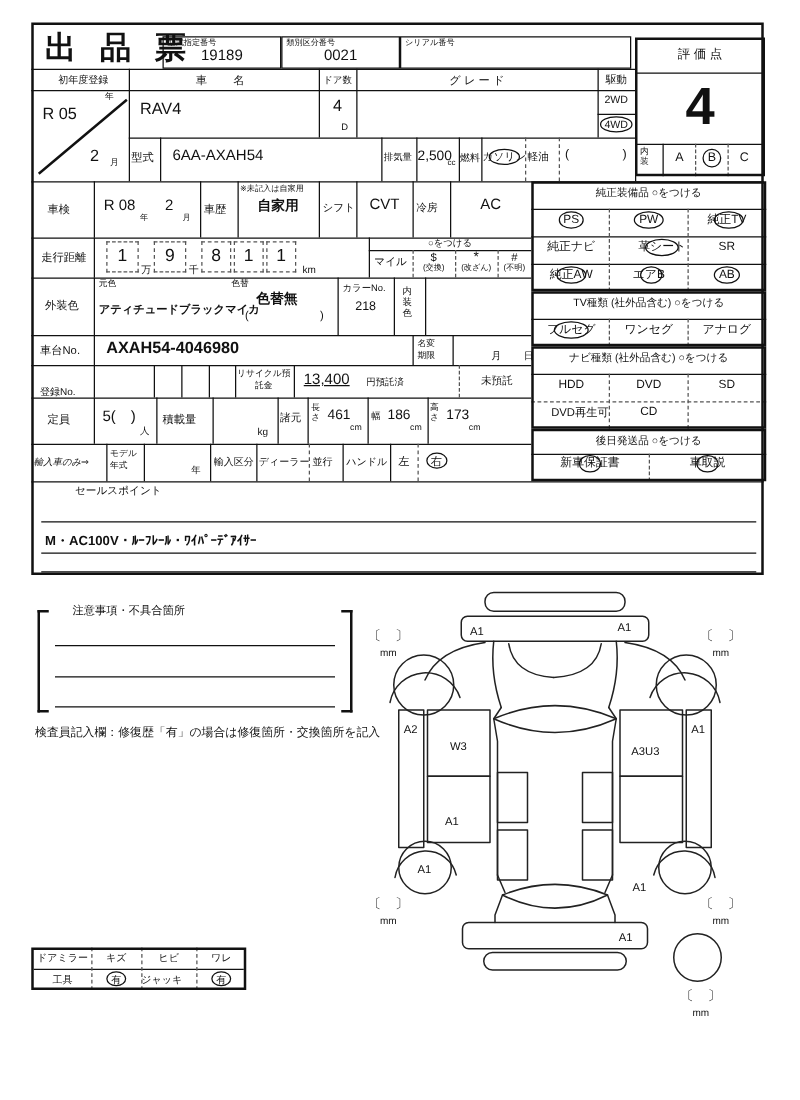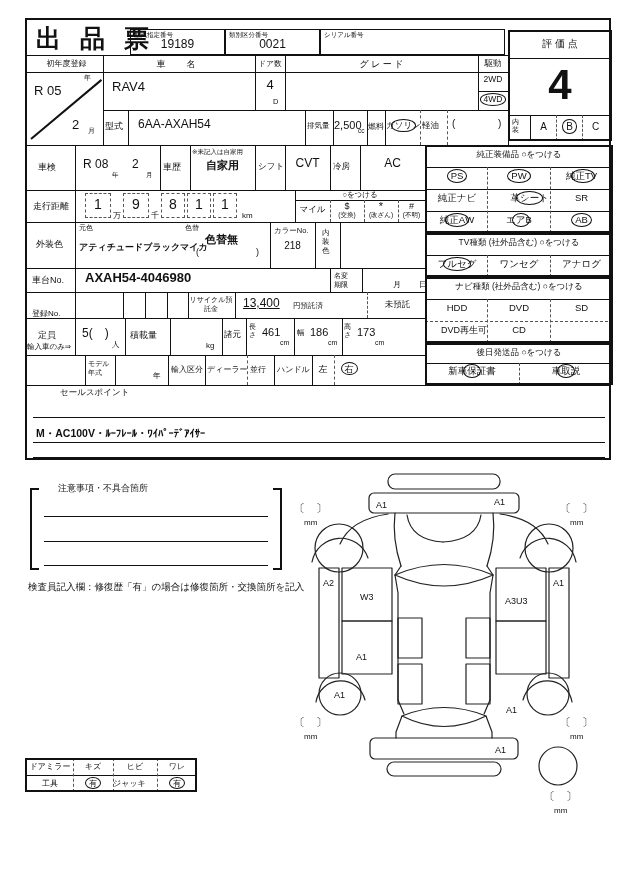--- a/index.html
+++ b/index.html
@@ -130,21 +130,21 @@
   <div class="t wrap" style="left:249px;top:323px;width:8px;font-size:7px;line-height:8px;">長さ</div>
   <div class="t" style="left:262px;top:326px;font-size:11px;">461</div>
   <div class="t" style="left:280px;top:339px;font-size:7px;">cm</div>
   <div class="t" style="left:297px;top:329px;font-size:7.5px;">幅</div>
   <div class="t" style="left:310px;top:326px;font-size:11px;">186</div>
   <div class="t" style="left:328px;top:339px;font-size:7px;">cm</div>
   <div class="t wrap" style="left:344px;top:323px;width:8px;font-size:7px;line-height:8px;">高さ</div>
   <div class="t" style="left:357px;top:326px;font-size:11px;">173</div>
   <div class="t" style="left:375px;top:339px;font-size:7px;">cm</div>
 
-  <div class="t" style="left:27px;top:343px;font-size:7.5px;">輸入車のみ⇒</div>
+  <div class="t" style="left:27px;top:366px;font-size:7.5px;font-style:italic;">輸入車のみ⇒</div>
   <div class="t wrap" style="left:88px;top:359px;width:26px;font-size:7px;line-height:9px;">モデル年式</div>
   <div class="t" style="left:153px;top:372px;font-size:7.5px;">年</div>
   <div class="t" style="left:171px;top:365px;font-size:8px;">輸入区分</div>
   <div class="t" style="left:207px;top:365px;font-size:8px;">ディーラー</div>
   <div class="t" style="left:250px;top:365px;font-size:8px;">並行</div>
   <div class="t" style="left:277px;top:365px;font-size:8px;">ハンドル</div>
   <div class="t" style="left:312px;width:22px;text-align:center;top:364px;font-size:9px;">左</div>
   <div class="t" style="left:334px;width:30px;text-align:center;top:364px;font-size:9px;"><span class="circ">右</span></div>
 
   <div class="t" style="left:425px;width:188px;text-align:center;top:150px;font-size:8.5px;">純正装備品 ○をつける</div>

